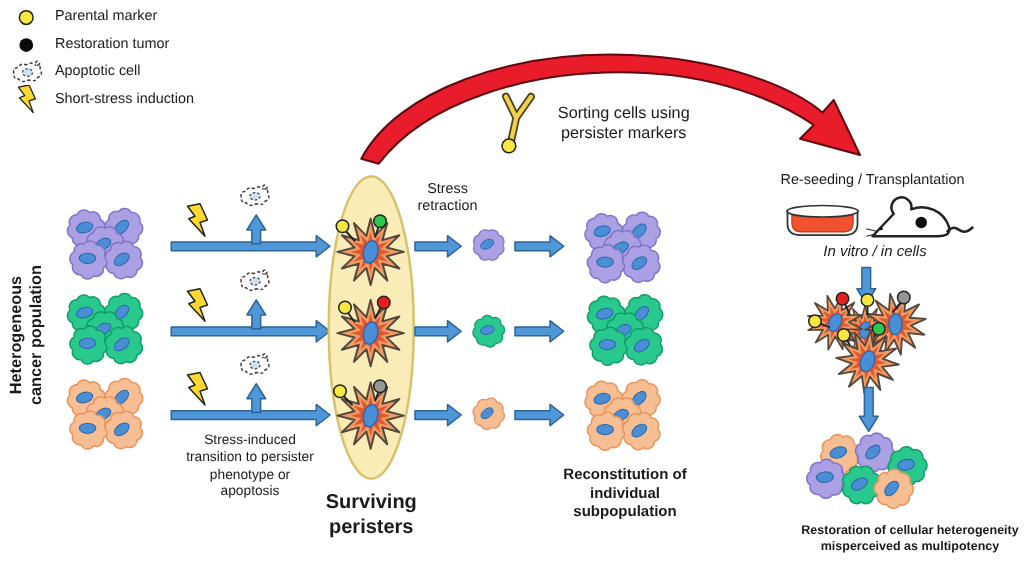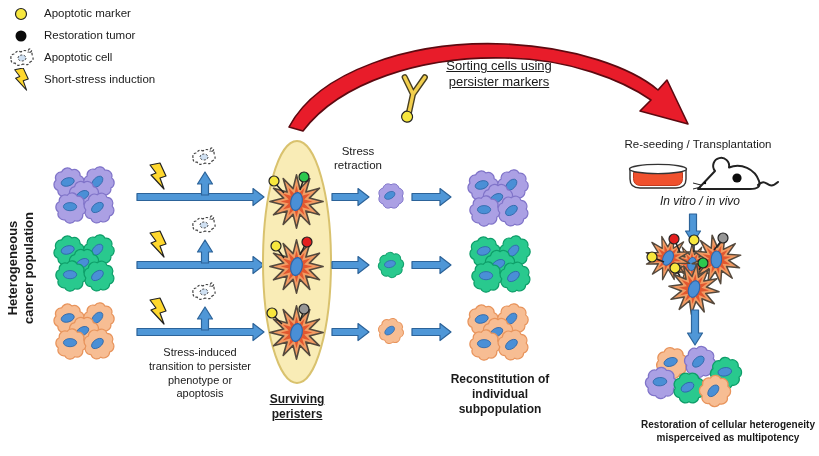--- a/index.html
+++ b/index.html
@@ -11,26 +11,26 @@
   
   .legend{position:absolute;left:8px;top:5px;display:flex;flex-direction:column;gap:4px;z-index:3;}
   .legend-row{display:flex;align-items:center;gap:8px;height:18px;}
   .licon{width:28px;height:22px;display:flex;align-items:center;justify-content:center;flex:0 0 28px;}
   .ltext{font-size:11.5px;line-height:1;white-space:nowrap;}
 
   
   .lbl{position:absolute;text-align:center;white-space:pre-line;line-height:1.25;z-index:2;}
   .lbl.bold{font-weight:bold;}
   .lbl.italic{font-style:italic;}
-  .lbl-sorting{left:426px;top:58px;width:146px;font-size:13px;text-decoration:underline;}
+  .lbl-sorting{left:426px;top:82px;width:146px;font-size:13px;}
   .lbl-population{left:-63px;top:251px;width:170px;height:34px;font-size:13px;font-weight:bold;
                   transform:rotate(-90deg);transform-origin:center;}
   .lbl-stress-retraction{left:320px;top:144px;width:76px;font-size:11.5px;text-align:center;}
   .lbl-stress-induced{left:118px;top:346px;width:164px;font-size:11px;}
-  .lbl-surviving{left:248px;top:392px;width:98px;font-size:12px;text-decoration:underline;}
+  .lbl-surviving{left:248px;top:392px;width:98px;font-size:16px;}
   .lbl-reconstitution{left:438px;top:372px;width:124px;font-size:12px;}
   .lbl-reseeding{left:608px;top:137px;width:180px;font-size:11.5px;}
   .lbl-invitro{left:638px;top:194px;width:124px;font-size:12px;}
   .lbl-restoration{left:597px;top:419px;width:222px;font-size:10px;margin-left:20px;}
 
   
   .cbody{fill:var(--body);stroke:var(--bstroke);stroke-width:1.6;stroke-linejoin:round;}
   .cnuc{fill:var(--nucleus);stroke:var(--nucleus_stroke);stroke-width:1.1;}
   .u-purple{--body:var(--purple);--bstroke:var(--purple_stroke);}
   .u-green{--body:var(--green);--bstroke:var(--green_stroke);}
@@ -56,21 +56,21 @@
 
 <div class="stage">
 
   <div class="legend">
     <div class="legend-row">
       <span class="licon">
         <svg width="28" height="22" viewBox="0 0 28 22">
             <circle cx="13" cy="11" r="5.5" class="mk mk-y"></circle>
           </svg>
       </span>
-      <span class="ltext">Apoptotic marker</span>
+      <span class="ltext">Parental marker</span>
     </div>
     <div class="legend-row">
       <span class="licon">
         <svg width="28" height="22" viewBox="0 0 28 22">
             <circle cx="13" cy="11" r="5.5" fill="#0a0a0a"></circle>
           </svg>
       </span>
       <span class="ltext">Restoration tumor</span>
     </div>
     <div class="legend-row">
@@ -100,21 +100,21 @@
   <div class="lbl lbl-stress-induced">Stress-induced
 transition to persister
 phenotype or
 apoptosis</div>
   <div class="lbl lbl-surviving bold">Surviving
 peristers</div>
   <div class="lbl lbl-reseeding">Re-seeding / Transplantation</div>
   <div class="lbl lbl-reconstitution bold">Reconstitution of
 individual
 subpopulation</div>
-  <div class="lbl lbl-invitro italic">In vitro / in vivo</div>
+  <div class="lbl lbl-invitro italic">In vitro / in cells</div>
   <div class="lbl lbl-restoration bold">Restoration of cellular heterogeneity
 misperceived as multipotency</div>
 
   <svg class="canvas" width="819" height="456" viewBox="0 0 819 456">
     <defs>
 
       <g id="cellU">
         <path class="cbody" d="M43,25 A8,8 0 0 1 37.7,37.7 A8,8 0 0 1 25,43 A8,8 0 0 1 12.3,37.7 A8,8 0 0 1 7,25 A8,8 0 0 1 12.3,12.3 A8,8 0 0 1 25,7 A8,8 0 0 1 37.7,12.3 A8,8 0 0 1 43,25 Z"></path>
         <ellipse class="cnuc" cx="23" cy="24" rx="9" ry="5.5" transform="rotate(-28 23 24)"></ellipse>
       </g>

